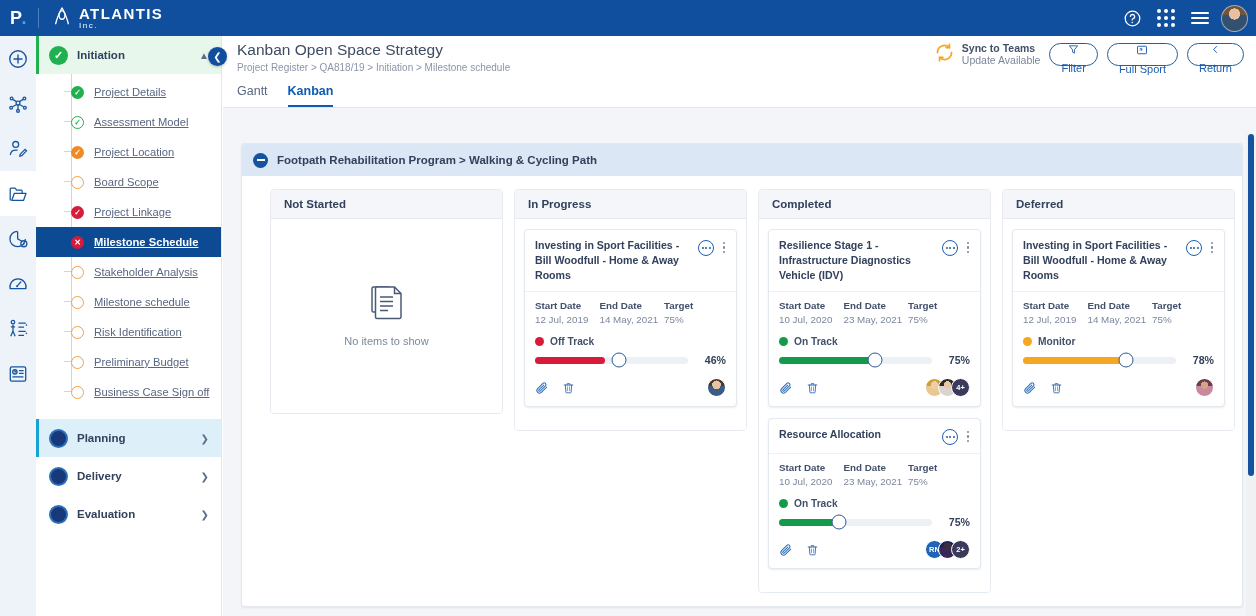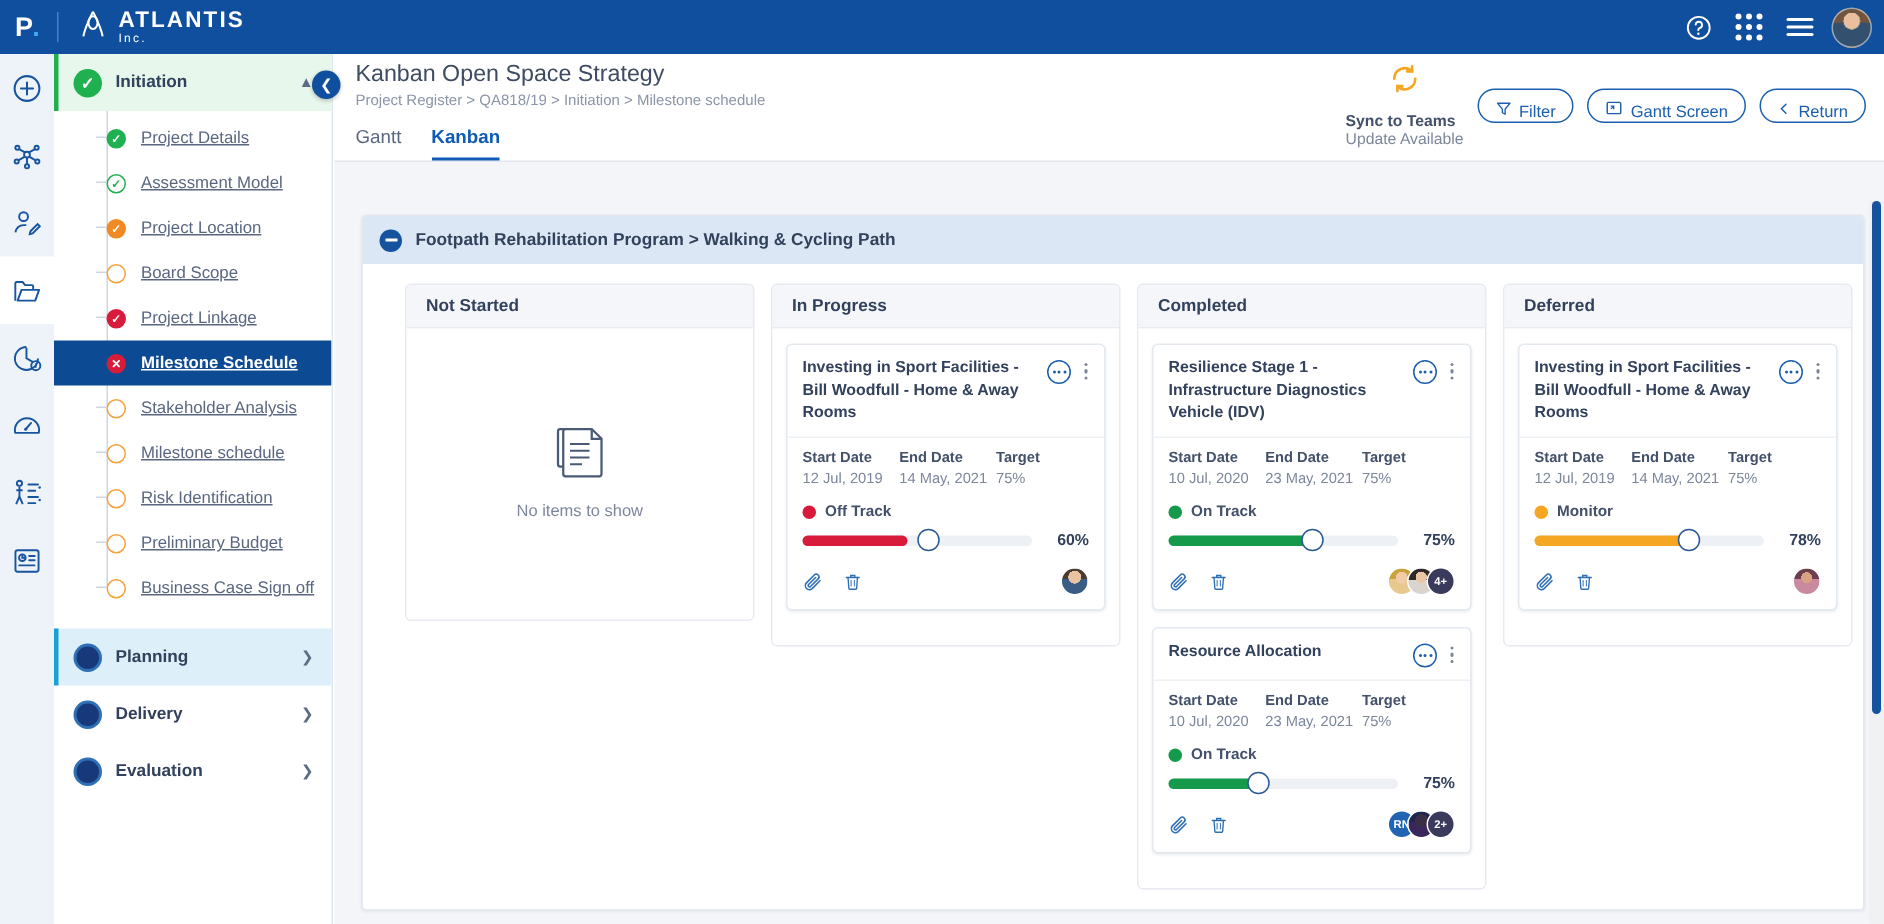--- a/index.html
+++ b/index.html
@@ -133,27 +133,27 @@
     background: #f3f5f8;
   }
   #page-header {
     background: #fff; height: 40px; padding: 5px 0 0 14px; position: relative;
   }
   #page-header h1 { font-size: 15.5px; color: #3e4c63; font-weight: normal; }
   #page-header .crumb { font-size: 10px; color: #8b95a8; margin-top: 3px; }
   .hdr-right {
     position: absolute; right: 12px; top: 6px; display: flex; align-items: center; gap: 9px;
   }
-  .sync-box { display: flex; align-items: center; gap: 7px; flex-direction: column; }
+  .sync-box { display: flex; align-items: flex-start; gap: 7px; }
   .sync-text .s1 { font-size: 10.5px; font-weight: bold; color: #42506a; display: block; }
   .sync-text .s2 { font-size: 10.5px; color: #7c879c; display: block; }
   .pill {
     height: 23px; border: 1px solid #1b5fae; border-radius: 12px; background: #fff;
-    display: flex; align-items: flex-end; gap: 5px; padding: 0 11px;
-    font-size: 11px; color: #1b5fae; cursor: pointer; white-space: nowrap;
+    display: flex; align-items: center; gap: 5px; padding: 0 11px;
+    font-size: 11px; color: #1b5fae; cursor: pointer; white-space: nowrap; flex-direction: column;
   }
 
   #tabs {
     background: #fff; height: 32px; border-bottom: 1px solid #e2e6ee;
     display: flex; align-items: flex-end; padding-left: 14px; gap: 20px;
   }
   .tab {
     font-size: 12.5px; color: #5a6781; padding-bottom: 7px; cursor: pointer;
     border-bottom: 2.5px solid transparent;
   }
@@ -514,21 +514,21 @@
       </div>
 
       <div class="pill">
         <span>
           <svg width="12" height="12" viewBox="0 0 24 24" fill="none" stroke="#1b5fae" stroke-width="1.9">
             <rect x="3" y="4.5" width="18" height="15" rx="1.6"></rect>
             <path d="M7.5 9.5h4v4"></path>
               <path d="M11.3 9.8 7.8 13.3" stroke-width="1.5"></path>
           </svg>
         </span>
-        <span>Gantt Screen</span>
+        <span>Full Sport</span>
       </div>
 
       <div class="pill">
         <span>
           <svg width="9" height="11" viewBox="0 0 24 24" fill="none" stroke="#1b5fae" stroke-width="2.6" stroke-linecap="round">
             <path d="M15 4 7 12l8 8"></path>
           </svg>
         </span>
         <span>Return</span>
       </div>
@@ -608,21 +608,21 @@
                 </div>
                 <div class="status-row">
                   <span class="status-dot" style="background:#d81b3a"></span>
                   <span class="status-text">Off Track</span>
                 </div>
                 <div class="bar-row">
                   <div class="track">
                     <div class="fill" style="width:46%;background:#d81b3a"></div>
                     <div class="knob" style="left:55%"></div>
                   </div>
-                  <span class="pct">60%</span>
+                  <span class="pct">46%</span>
                 </div>
               </div>
               <div class="task-foot">
                 <span class="ficon">
                   <svg width="14" height="14" viewBox="0 0 24 24" fill="none" stroke="#2f6fb5" stroke-width="1.8" stroke-linecap="round">
                     <path d="M20 10.5 11 19.5a4.6 4.6 0 0 1-6.5-6.5l9-9a3.1 3.1 0 0 1 4.4 4.4l-9 9a1.6 1.6 0 0 1-2.2-2.2l8.3-8.3"></path>
                   </svg>
                 </span>
                 <span class="ficon">
                   <svg width="13" height="14" viewBox="0 0 24 24" fill="none" stroke="#2f6fb5" stroke-width="1.7" stroke-linecap="round">

